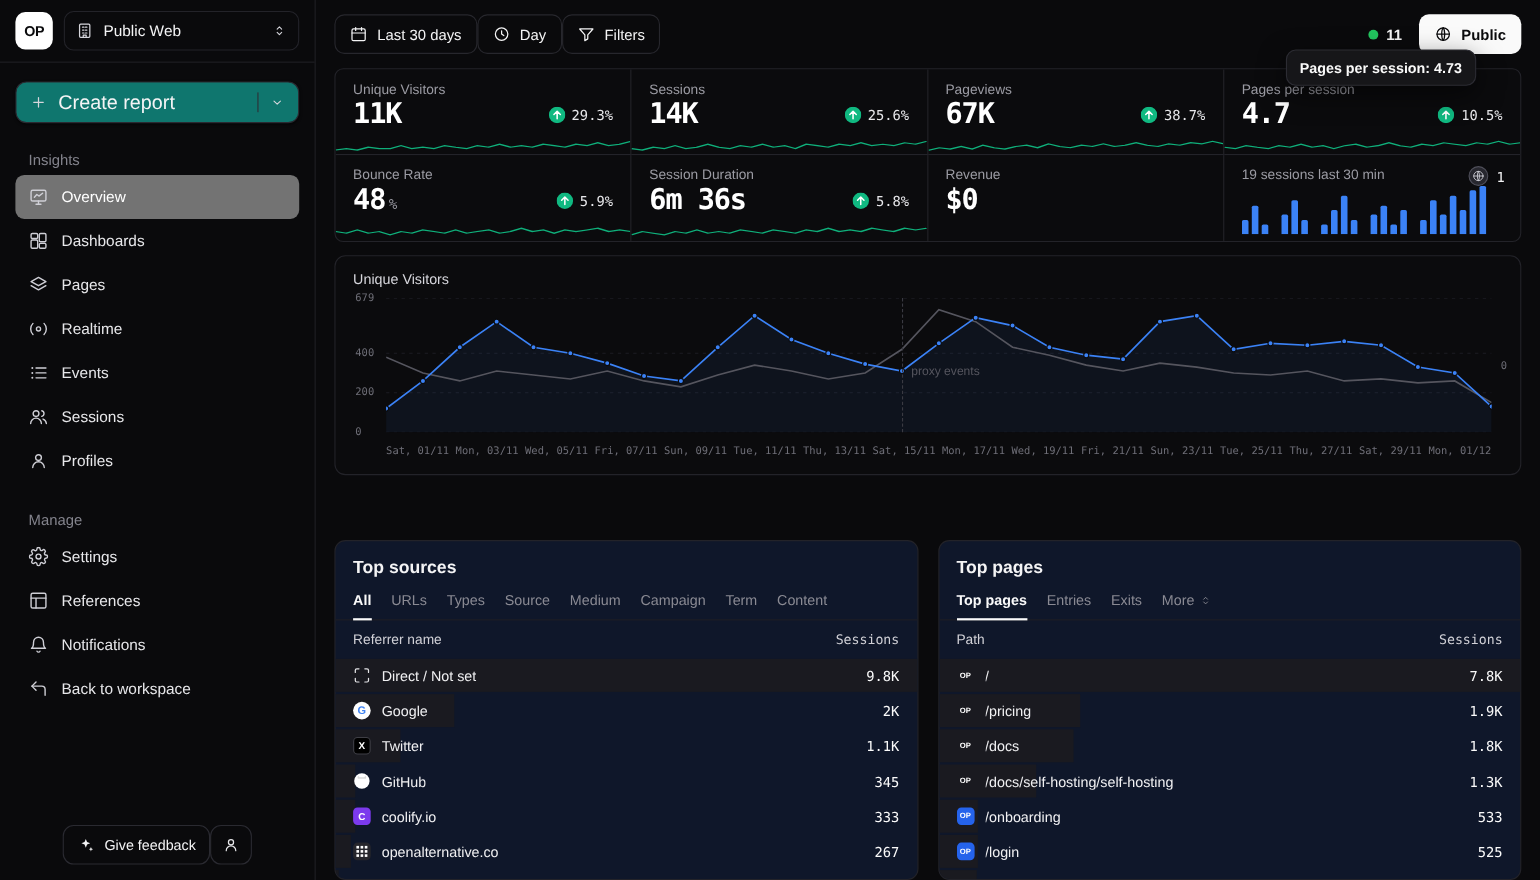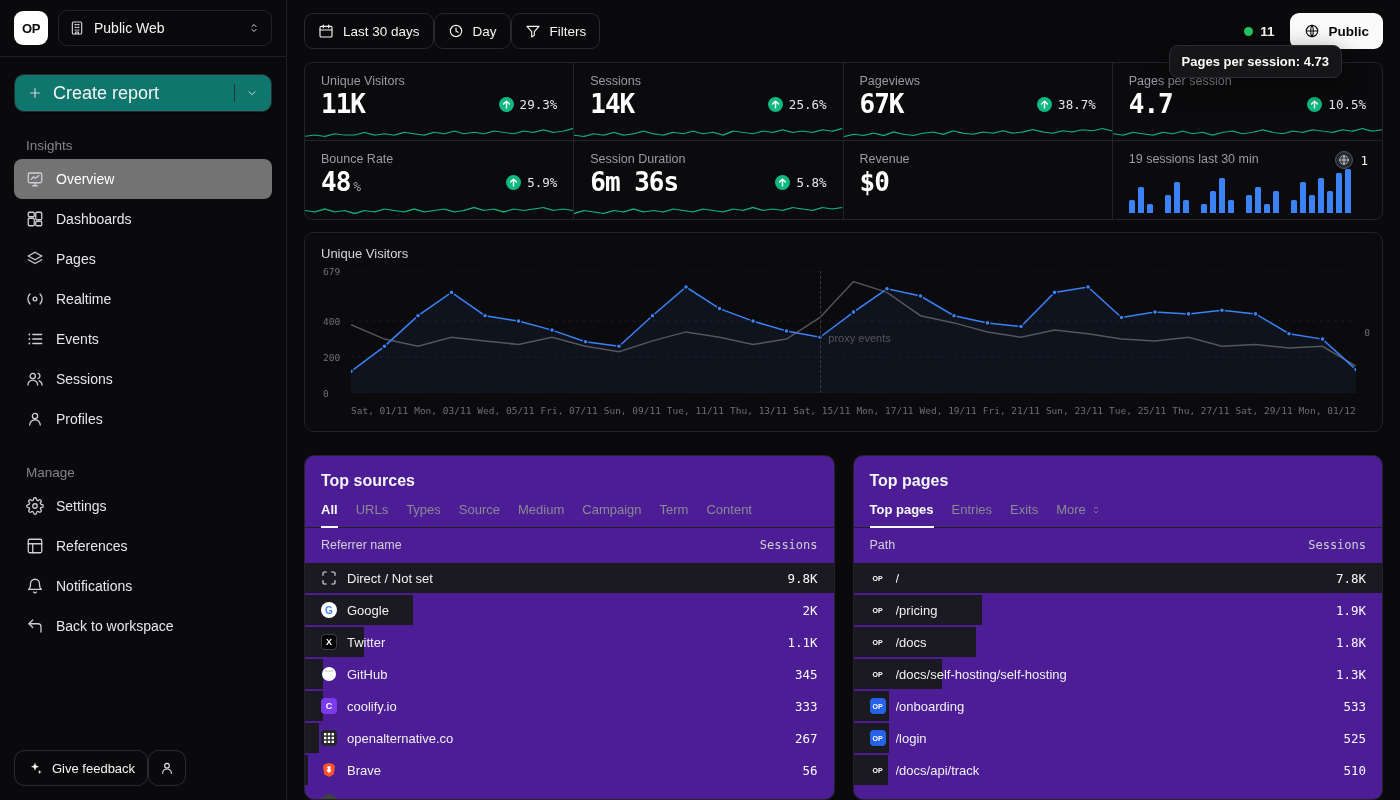--- a/index.html
+++ b/index.html
@@ -32,21 +32,21 @@
   .create-btn { margin-top:17px; display:flex; align-items:center; gap:10px; height:38px; padding:0 12px;
     background:#0f766e; border:1px solid #2a2a31; border-radius:10px; font-size:18px; font-weight:500;
     cursor:pointer; box-shadow:0 1px 2px rgba(0,0,0,.45); }
   .create-btn .spacer { flex:1; }
   .create-btn .vdiv { width:1px; height:18px; background:#2e2e35; }
   .sb-label { margin:26px 0 6px; padding:0 12px; font-size:13.5px; color:#83838c; }
   .nav-item { display:flex; align-items:center; gap:12px; height:40px; padding:0 12px;
     border-radius:8px; font-size:14px; color:#e7e7ea; cursor:pointer; }
   .nav-item.active { background:#737373; color:#ffffff; }
   .nav-item .icon { color:#cfcfd6; }
-  .sb-footer { margin-top:auto; display:flex; align-items:center; justify-content:flex-start; }
+  .sb-footer { margin-top:auto; display:flex; align-items:center; justify-content:center; }
   .feedback-btn { display:flex; align-items:center; gap:9px; height:36px; padding:0 12px;
     border:1px solid #2a2a31; border-radius:10px; font-size:13px; cursor:pointer; }
   .avatar-btn { width:38px; height:36px; display:flex; align-items:center; justify-content:center;
     border:1px solid #2a2a31; border-radius:10px; color:#e7e7ea; cursor:pointer; }
 
   
   .main { flex:1; min-width:0; display:flex; flex-direction:column; position:relative; }
   .topbar { display:flex; align-items:center; height:62px; padding:0 17px; flex:none; }
   .tb-btn { display:flex; align-items:center; gap:9px; height:36px; padding:0 13px;
     border:1px solid #27272d; border-radius:9px; font-size:13.5px; font-weight:500; cursor:pointer; color:#f4f4f5; }
@@ -91,22 +91,22 @@
     color:#6e6e77; transform:translateY(-50%); }
   .rzero { position:absolute; right:-4px; top:62px; font-family:"DejaVu Sans Mono", monospace;
     font-size:9.5px; color:#6e6e77; }
   .xlabels { position:absolute; left:30px; right:10px; top:140px; display:flex; justify-content:space-between; }
   .xlabels span { font-family:"DejaVu Sans Mono", monospace; font-size:9.5px; color:#6e6e77; white-space:nowrap; }
   .vline { position:absolute; top:0; bottom:0; border-left:1px dashed #3a3a42; }
   .chart-note { position:absolute; font-size:11px; color:#55555e; white-space:nowrap; transform:translateY(-50%); }
 
   
   .panels { margin:23px 17px 0; display:grid; grid-template-columns:1fr 1fr; gap:18px; flex:1; min-height:0; }
-  .panel { border:1px solid #232329; border-radius:10px; background:#4c1d95; overflow:hidden;
-    display:flex; flex-direction:column; }
+  .panel { border:1px solid #232329; border-radius:10px; background:#0f172a; overflow:hidden;
+    display:flex; flex-direction:column;margin-top:36px; }
   .p-title { padding:16px 16px 0; font-size:16px; font-weight:700; }
   .p-tabs { display:flex; gap:18px; padding:12px 16px 0; border-bottom:1px solid #1f1f24; }
   .p-tab { padding-bottom:9px; font-size:13px; color:#8a8a93; cursor:pointer; display:flex;
     align-items:center; gap:4px; border-bottom:2px solid transparent; margin-bottom:-1px; white-space:nowrap; }
   .p-tab.active { color:#fafafa; font-weight:600; border-bottom-color:#fafafa; }
   .p-tab .icon { color:#8a8a93; }
   .p-head { display:flex; justify-content:space-between; padding:10px 16px; font-size:12.5px; color:#d0d0d6; }
   .p-head .mono { font-size:12px; }
   .p-rows { display:flex; flex-direction:column; }
   .p-row { position:relative; height:32px; flex:none; cursor:pointer; }

